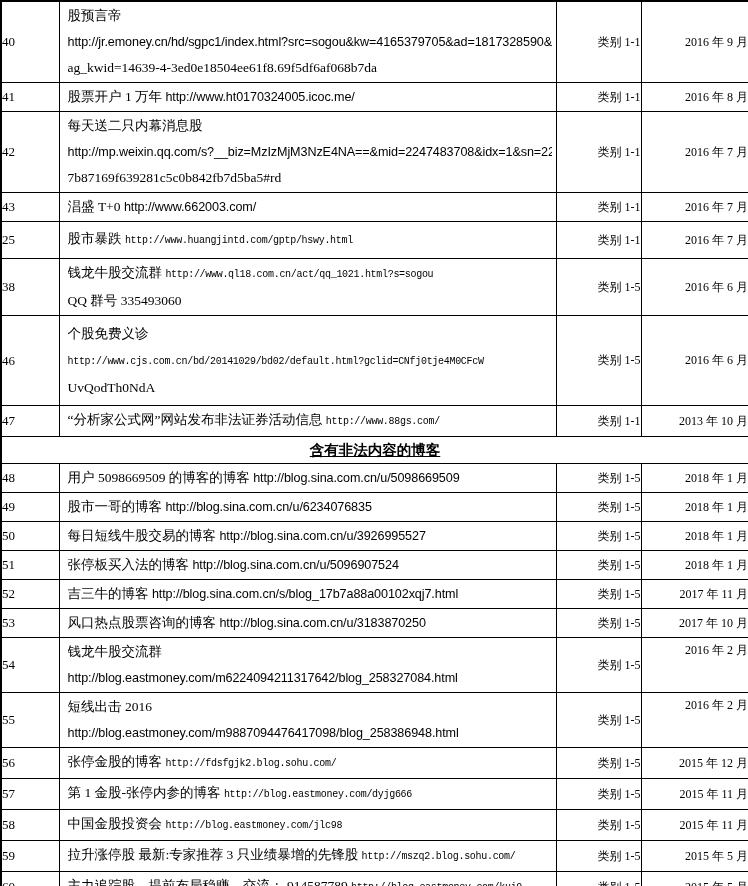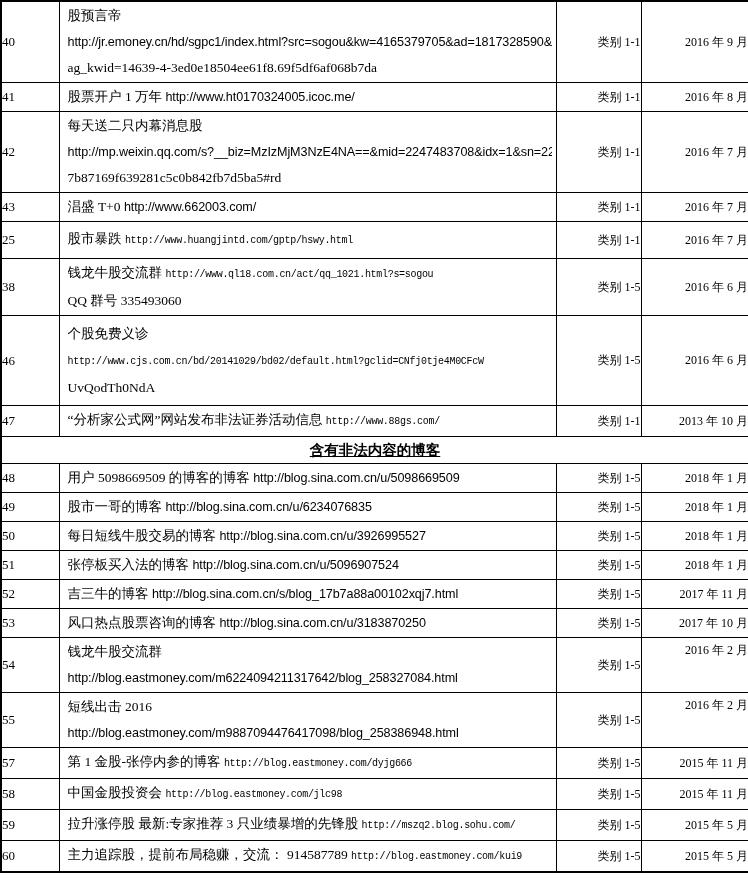--- a/index.html
+++ b/index.html
@@ -209,20 +209,28 @@
   </tr>
       <tr style="height: 48px;">
     <td class="c-no">55</td>
     <td class="c-desc">
           <div class="line">短线出击 2016</div>
           <div class="line"><span class="u">http://blog.eastmoney.com/m9887094476417098/blog_258386948.html</span></div>
         </td>
     <td class="c-cat">类别 1-5</td>
     <td class="c-date vtop">2016 年 2 月</td>
   </tr>
+      <tr class="mono" style="height: 25px;">
+    <td class="c-no">56</td>
+    <td class="c-desc">
+          <div class="line">张停金股的博客 <span class="u">http://fdsfgjk2.blog.sohu.com/</span></div>
+        </td>
+    <td class="c-cat">类别 1-5</td>
+    <td class="c-date">2015 年 12 月</td>
+  </tr>
       <tr class="mono" style="height: 30px;">
     <td class="c-no">57</td>
     <td class="c-desc">
           <div class="line">第 1 金股-张停内参的博客 <span class="u">http://blog.eastmoney.com/dyjg666</span></div>
         </td>
     <td class="c-cat">类别 1-5</td>
     <td class="c-date">2015 年 11 月</td>
   </tr>
       <tr class="mono" style="height: 25px;">
     <td class="c-no">58</td>

